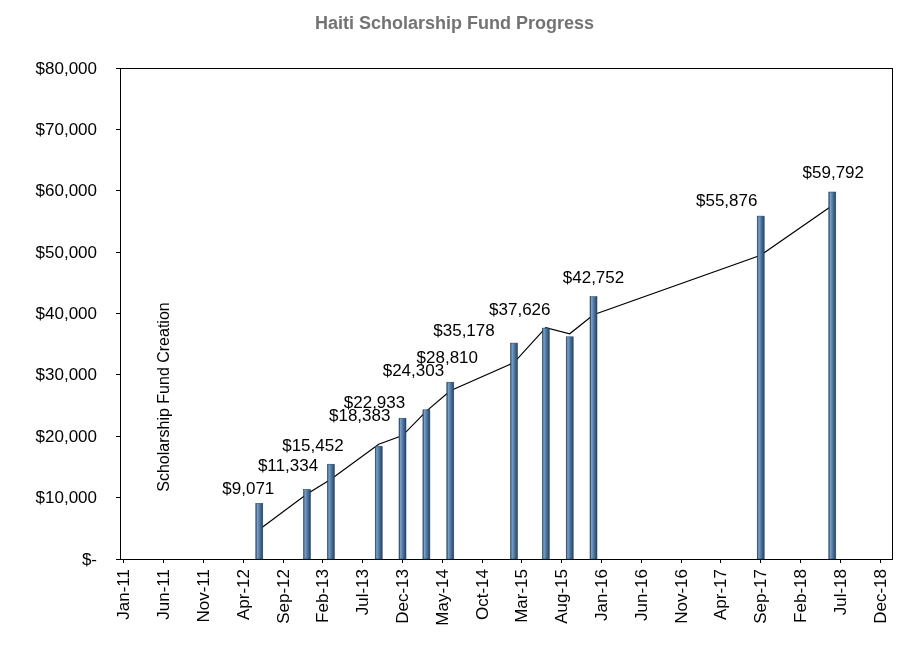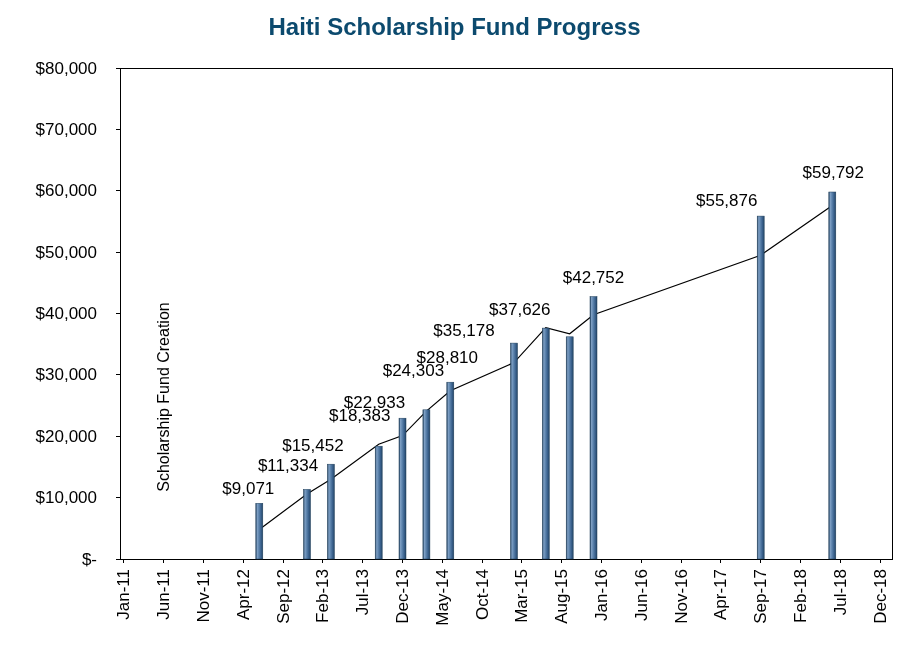--- a/index.html
+++ b/index.html
@@ -2,21 +2,21 @@
 <html><head>
 <meta charset="utf-8">
 <style>
   html,body{margin:0;padding:0;background:#fff;}
   .stage{
     position:relative;width:909px;height:659px;background:#ffffff;overflow:hidden;
     font-family:"Liberation Sans",sans-serif;
   }
   .chart-title{
     position:absolute;top:13px;left:0;width:100%;text-align:center;
-    font-size:24px;font-weight:bold;color:#0c4a6e;letter-spacing:0px;
+    font-size:18px;font-weight:bold;color:#737373;letter-spacing:0px;
   }
   svg{position:absolute;left:0;top:0;}
   svg text{fill:#000;font-family:"Liberation Sans",sans-serif;}
 </style>
 </head>
 <body>
 
 <div class="stage">
   <div class="chart-title">Haiti Scholarship Fund Progress</div>
   <svg id="plot" width="909" height="659" viewBox="0 0 909 659">

